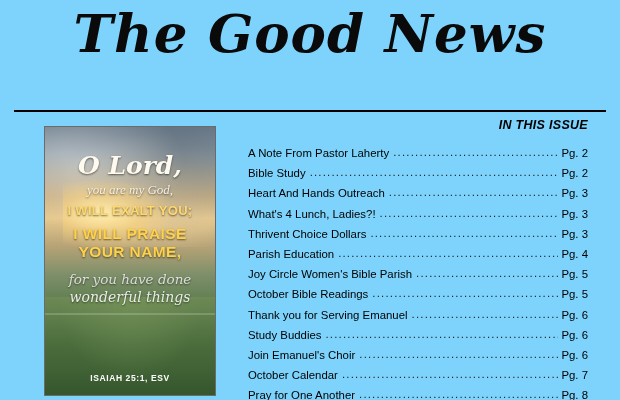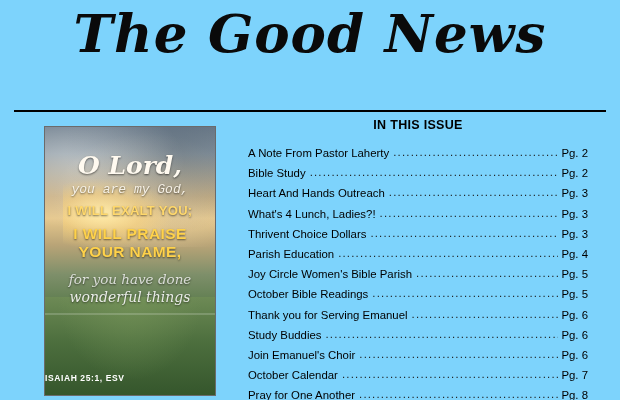--- a/index.html
+++ b/index.html
@@ -125,21 +125,21 @@
     margin-top: 26px;
     font-family: "DejaVu Serif", serif;
     font-style: italic;
     font-weight: bold;
     font-size: 25px;
     line-height: 26px;
     color: #fffaf0;
   }
   .at-line2 {
     margin-top: 3px;
-    font-family: Liberation Mono, monospace;
+    font-family: Liberation Serif, serif;
     font-style: italic;
     font-size: 13px;
     line-height: 15px;
     color: #f6f1e6;
   }
   .at-line3 {
     margin-top: 6px;
     font-family: "Liberation Sans", sans-serif;
     font-weight: bold;
     font-size: 13px;
@@ -182,36 +182,38 @@
   .at-ref {
     position: absolute;
     left: 0;
     bottom: 12px;
     width: 170px;
     font-family: "Liberation Sans", sans-serif;
     font-weight: bold;
     font-size: 8.5px;
     letter-spacing: 0.6px;
     color: #ffffff;
+    text-align: center;
   }
 
   
   .contents {
     position: absolute;
     left: 248px;
     top: 118px;
     width: 340px;
   }
   .contents-heading {
-    text-align: center;
+    text-align: right;
     font-family: "Liberation Sans", sans-serif;
     font-size: 12.5px;
     font-weight: bold;
     letter-spacing: 0.3px;
     margin-bottom: 11px;
+    font-style: italic;
   }
   .toc-list {
     list-style: none;
     margin: 0;
     padding: 0;
   }
   .toc-item {
     display: flex;
     align-items: baseline;
     font-family: "Liberation Sans", sans-serif;

